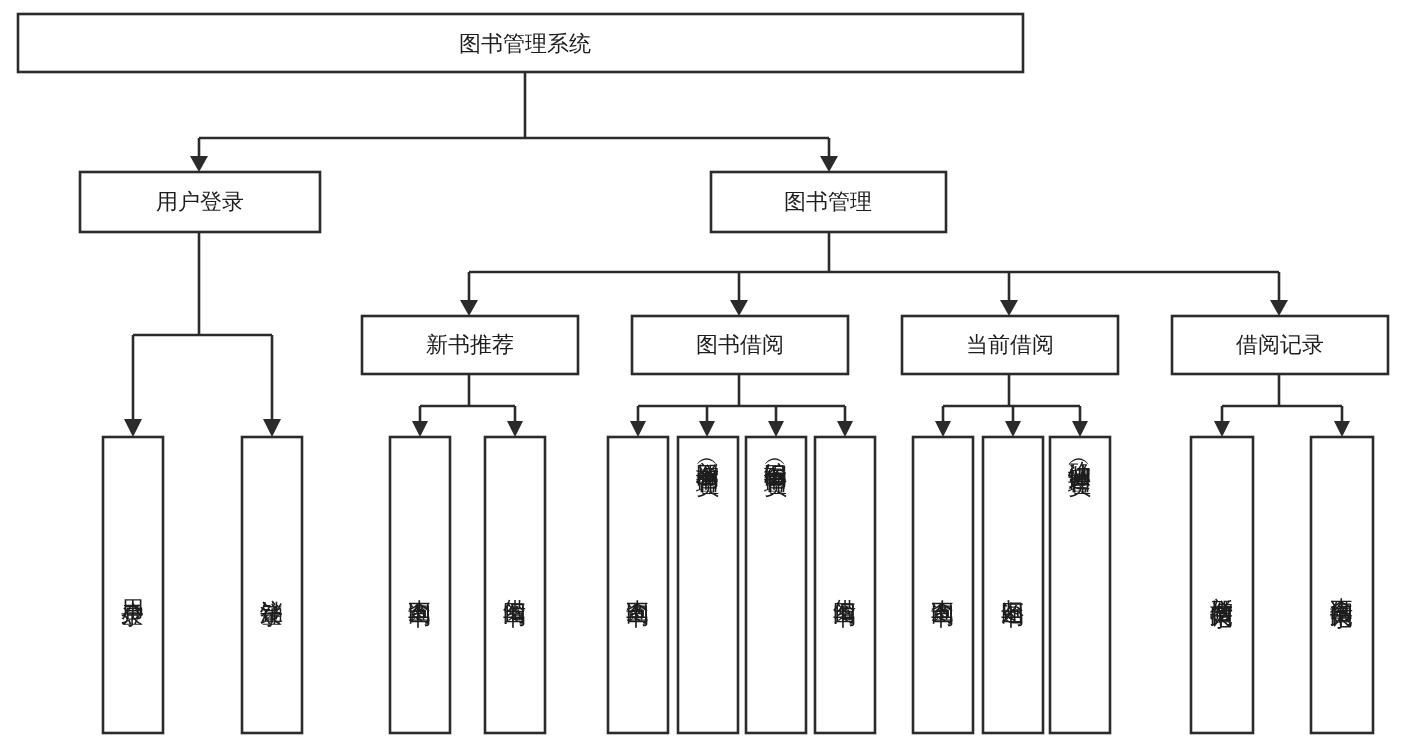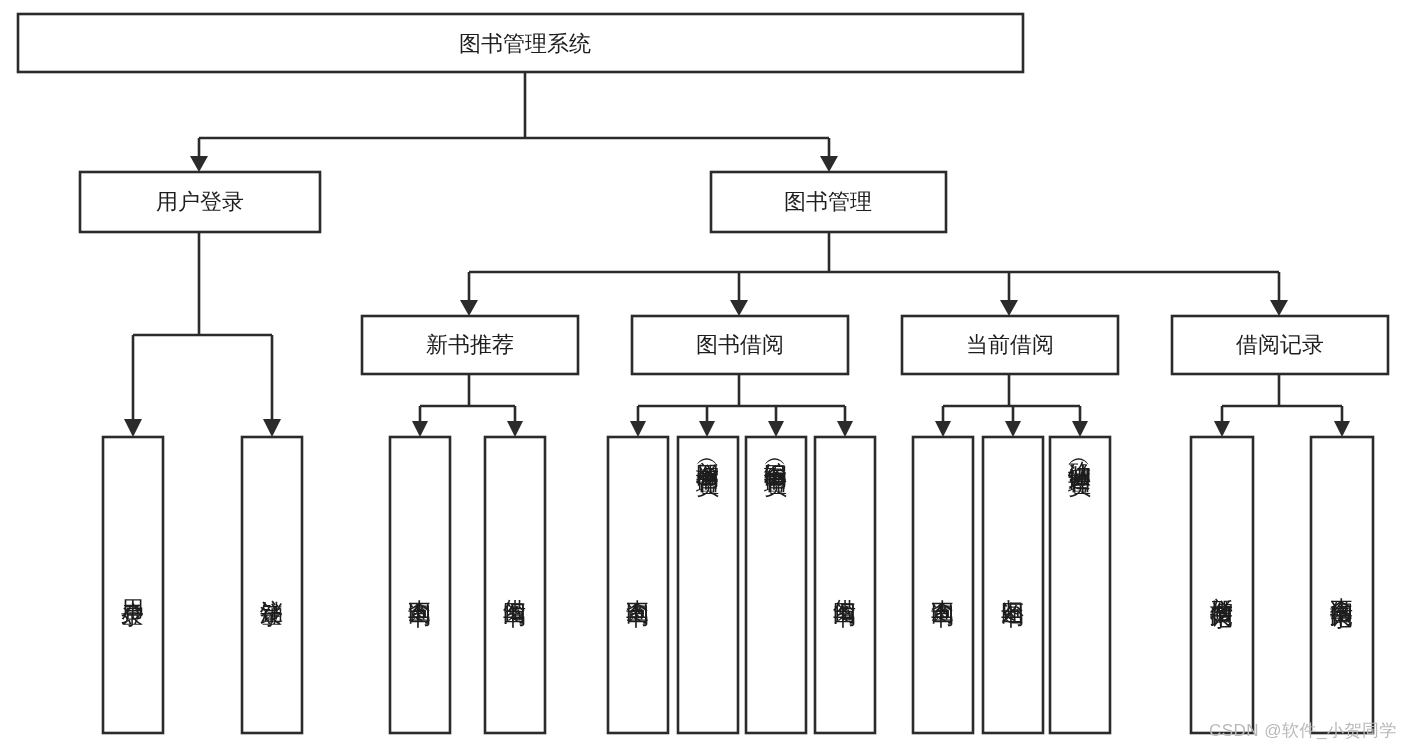--- a/index.html
+++ b/index.html
@@ -239,15 +239,14 @@
   <div class="leaf-label-holder" style="left:608px; top:437px; width:60px; height:296px; justify-content:center;">查询图书</div>
   <div class="leaf-label-holder" style="left:678px; top:443px; width:60px; height:290px; justify-content:flex-start;">新增图书（管理员）</div>
   <div class="leaf-label-holder" style="left:746px; top:443px; width:60px; height:290px; justify-content:flex-start;">编辑图书（管理员）</div>
   <div class="leaf-label-holder" style="left:815px; top:437px; width:60px; height:296px; justify-content:center;">借阅图书</div>
   <div class="leaf-label-holder" style="left:913px; top:437px; width:60px; height:296px; justify-content:center;">查询图书</div>
   <div class="leaf-label-holder" style="left:983px; top:437px; width:60px; height:296px; justify-content:center;">归还图书</div>
   <div class="leaf-label-holder" style="left:1050px; top:443px; width:60px; height:290px; justify-content:flex-start;">确认归还（管理员）</div>
   <div class="leaf-label-holder" style="left:1191px; top:437px; width:62px; height:296px; justify-content:center;">新增借阅记录</div>
   <div class="leaf-label-holder" style="left:1311px; top:437px; width:62px; height:296px; justify-content:center;">查询借阅记录</div>
 
-  <div class="watermark">CSDN @软件_小贺同学</div>
 
 </div>
 
 </body></html>

